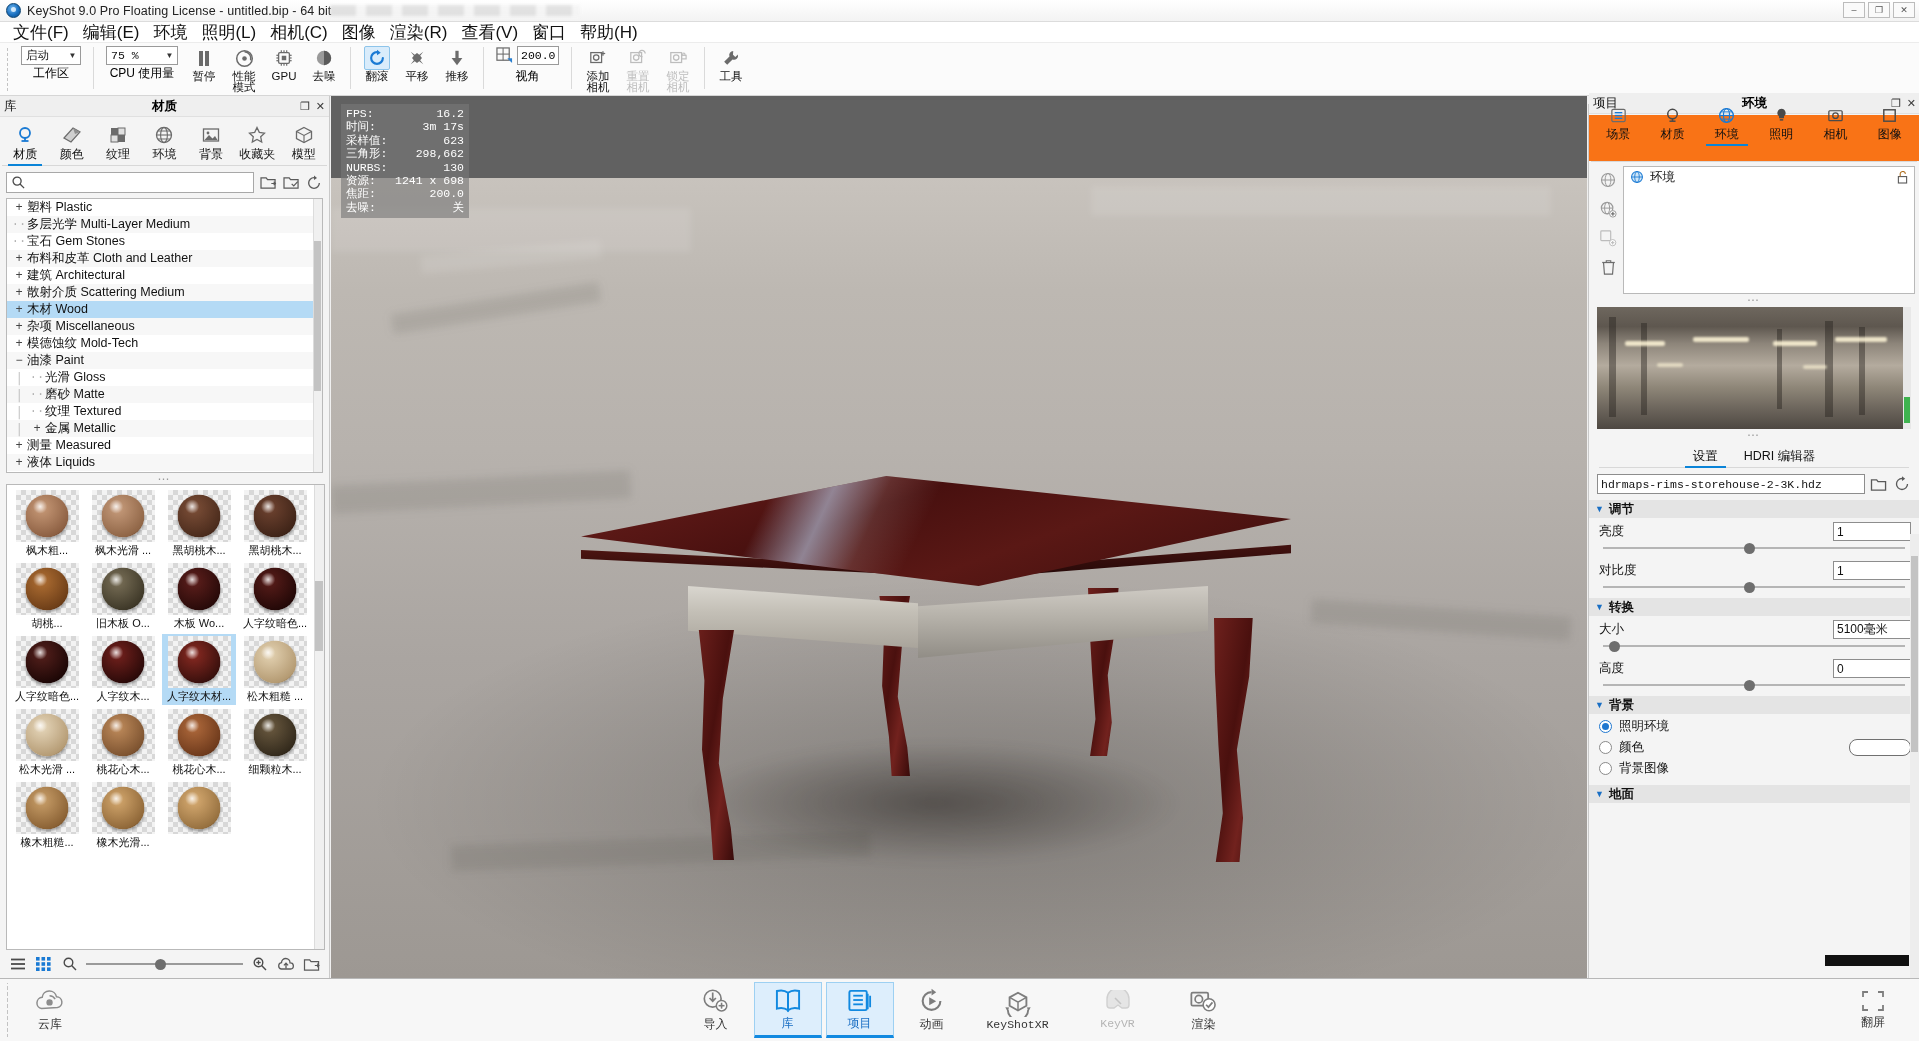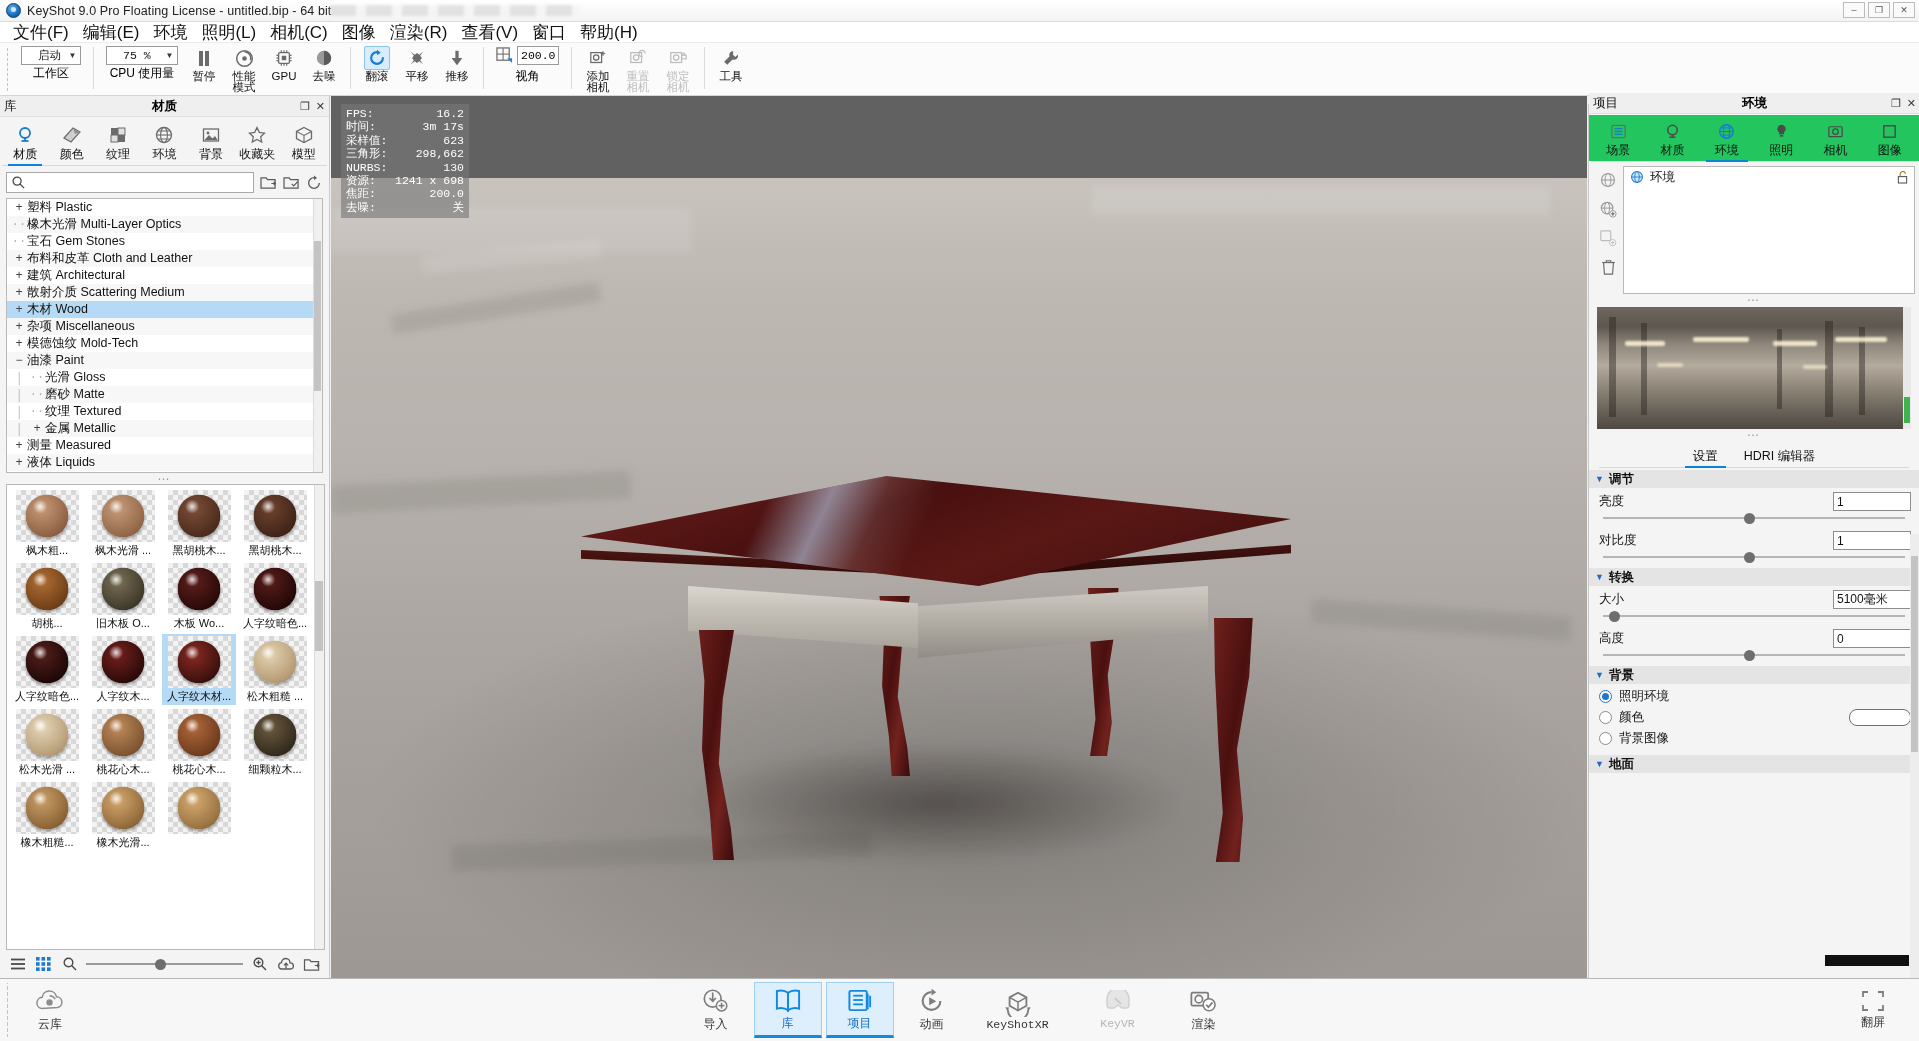--- a/index.html
+++ b/index.html
@@ -55,21 +55,21 @@
     background-size: 3px 5px; background-position: 2px 1px; background-repeat: repeat-y; opacity:.9;}
   .tb-sep { width:1px; height:42px; background:#dadada; margin:4px 6px 0 6px; }
   .tb-item { display:flex; flex-direction:column; align-items:center; justify-content:flex-start;
     min-width:40px; padding:3px 5px 0 5px; cursor:default; }
   .tb-item .tb-lab { font-size:11.5px; color:#111; margin-top:1px; line-height:11px; text-align:center; white-space:nowrap;}
   .tb-item .tb-lab2 { font-size:11.5px; color:#111; line-height:11px; text-align:center;white-space:nowrap;}
   .tb-item.active .tb-glyph-box { background:#d9ecfb; border:1px solid #8dc4ea; }
   .tb-glyph-box { width:26px; height:24px; display:flex; align-items:center; justify-content:center;
     border:1px solid transparent; border-radius:2px;}
   .combo { height:19px; min-width:54px; border:1px solid #9a9a9a; background:#fff;
-    display:flex; align-items:center; padding:0 2px 0 16px; font-size:11.5px; color:#111; position:relative;}
+    display:flex; align-items:center; padding:0 2px 0 4px; font-size:11.5px; color:#111; position:relative;}
   .combo .cval { flex:1; white-space:nowrap;}
   .combo .carrow { width:11px; text-align:center; font-size:8px; color:#333; }
   .numbox { height:19px; width:42px; border:1px solid #9a9a9a; background:#fff;
      font-size:11.5px; display:flex;align-items:center; padding-left:3px; font-family:"Liberation Mono", monospace;}
   .tb-col { display:flex; flex-direction:column; align-items:center; padding:3px 6px 0 6px;}
 
   
   .libpanel {
     position:absolute; left:0; top:96px; width:330px; height:882px;
     background:#f4f4f4; border-right:1px solid #c9c9c9; display:flex; flex-direction:column;
@@ -181,21 +181,21 @@
   .leg-br { left:512px; top:170px; width:34px; height:168px;
     clip-path: polygon(0% 0%, 90% 0%, 80% 24%, 58% 52%, 70% 80%, 56% 100%, 6% 100%, 22% 78%, 12% 50%, 4% 22%); }
   .leg-fr { left:638px; top:200px; width:44px; height:244px;
     clip-path: polygon(0% 0%, 88% 0%, 80% 24%, 52% 54%, 66% 82%, 58% 100%, 4% 100%, 20% 80%, 10% 52%, 2% 22%); }
 
   
   .rightpanel {
     position:absolute; left:1588px; top:104px; width:331px; height:874px;
     background:#f4f4f4; border-left:1px solid #c9c9c9; display:flex; flex-direction:column;
   }
-  .rp-tabs { height:46px; background:#22c55e; display:flex; align-items:flex-end; padding:0 2px;}
+  .rp-tabs { height:46px; background:#f97316; display:flex; align-items:flex-end; padding:16px 2px;}
   .rp-tab { flex:1; display:flex; flex-direction:column; align-items:center; padding-bottom:2px; cursor:default; position:relative;}
   .rp-tab .rt-lab { font-size:12px; color:#111; margin-top:1px;}
   .rp-tab.active::after { content:""; position:absolute; left:6px; right:6px; bottom:-1px; height:2px; background:#0a84d8;}
   .rp-tabs-underline { height:1px; background:#d8d8d8; margin:0 2px;}
 
   .env-list-row { display:flex; padding:4px 4px 0 4px; height:132px;}
   .env-side-icons { width:30px; display:flex; flex-direction:column; align-items:center; gap:9px; padding-top:4px;}
   .esi { width:20px;height:20px; display:flex;align-items:center;justify-content:center; cursor:default;}
   .env-list { flex:1; border:1px solid #b9b9b9; background:#fff; position:relative; }
   .env-item { height:20px; display:flex; align-items:center; padding:0 6px 0 6px; font-size:12.5px; color:#111; gap:6px;}
@@ -582,21 +582,21 @@
     </div>
 
     <div class="tree">
       <div class="tree-inner" id="tree-inner">
           <div class="tnode">
             <span class="texp">+</span>
             <span>塑料 Plastic</span>
           </div>
           <div class="tnode">
             <span class="texp" style="color: rgb(180, 180, 180);">··</span>
-            <span>橡木光滑 Multi-Layer Optics</span>
+            <span>多层光学 Multi-Layer Medium</span>
           </div>
           <div class="tnode">
             <span class="texp" style="color: rgb(180, 180, 180);">··</span>
             <span>宝石 Gem Stones</span>
           </div>
           <div class="tnode">
             <span class="texp">+</span>
             <span>布料和皮革 Cloth and Leather</span>
           </div>
           <div class="tnode">
@@ -1054,20 +1054,34 @@
     </div>
 
     <div class="dots-handle">⋯</div>
 
     <div class="set-tabs">
       <span class="set-tab active">设置</span>
       <span class="set-tab">HDRI 编辑器</span>
     </div>
     <div class="set-tabs-underline"></div>
 
+    <div class="hdrifile-row">
+      <div class="hdrifile">hdrmaps-rims-storehouse-2-3K.hdz</div>
+      <span class="srow-icon">
+        <svg width="18" height="15" viewBox="0 0 18 16">
+            <path d="M1 3 h5.5 l1.5 2 h8 v9 h-15 Z" fill="none" stroke="#5a5a5a" stroke-width="1.4"></path>
+          </svg>
+      </span>
+      <span class="srow-icon">
+        <svg width="16" height="16" viewBox="0 0 18 18">
+            <path d="M15.2 9 A6.2 6.2 0 1 1 9 2.8" fill="none" stroke="#5a5a5a" stroke-width="1.5"></path>
+            <path d="M9 0.4 L12.6 3.2 L9 5.6 Z" fill="#5a5a5a"></path>
+          </svg>
+      </span>
+    </div>
 
     <div class="sec-head">
       <span class="sh-caret">▼</span>
       <span class="sh-lab">调节</span>
     </div>
     <div class="prop-row">
       <span class="prop-lab">亮度</span>
       <span class="prop-val">1</span>
     </div>
     <div class="slider-row">

